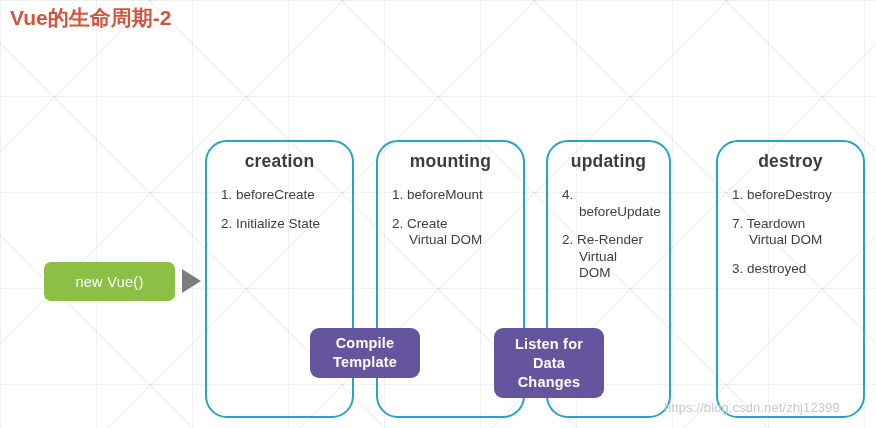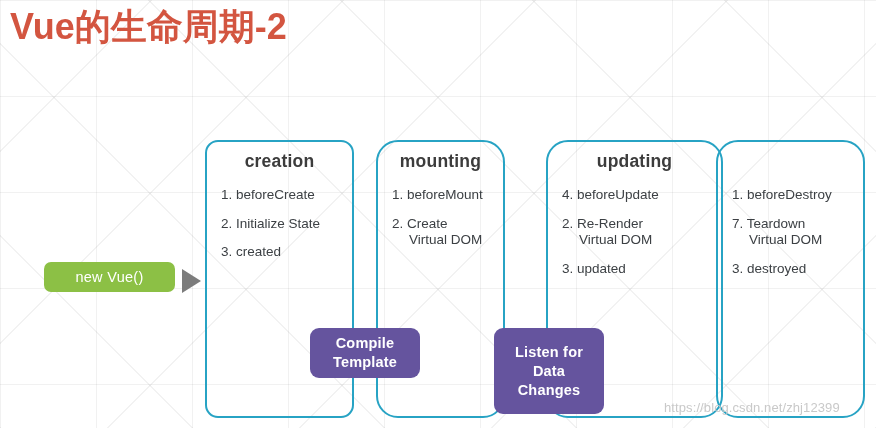--- a/index.html
+++ b/index.html
@@ -24,36 +24,36 @@
       repeating-linear-gradient(45deg, rgba(0,0,0,0.05) 0 1px, transparent 1px 135.76px),
       repeating-linear-gradient(-45deg, rgba(0,0,0,0.05) 0 1px, transparent 1px 135.76px);
     background-size: 96px 96px, 96px 96px, auto, auto;
     background-position: 0px 0px, 0px 0px, 0 0, 0 0;
   }
 
   
   #page-title {
     position: absolute;
     left: 10px;
-    top: 9px;
-    font-size: 36px;
+    top: 0;
+    font-size: 21px;
     font-weight: bold;
     color: #d35540;
     letter-spacing: 0px;
     white-space: nowrap;
     line-height: 36px;
   }
 
   
   #start-node {
     position: absolute;
     left: 44px;
     top: 262px;
     width: 131px;
-    height: 30px;
+    height: 39px;
     background: #8cc045;
     border-radius: 7px;
     display: flex;
     align-items: center;
     justify-content: center;
     color: #ffffff;
     font-size: 14.5px;
     letter-spacing: 0.3px;
   }
   #start-arrow {
@@ -100,23 +100,23 @@
   .card-list li {
     font-size: 13.5px;
     color: #3c4044;
     line-height: 16.5px;
     margin-bottom: 12px;
     white-space: pre-line;
     padding-left: 17px;
     text-indent: -17px;
   }
 
-  #card-creation  { left: 205px; width: 149px; border-radius: 13px; }
-  #card-mounting  { left: 376px; width: 129px; }
-  #card-updating  { left: 546px; width: 177px; text-decoration: underline; }
+  #card-creation  { left: 205px; width: 149px; }
+  #card-mounting  { left: 376px; width: 149px; }
+  #card-updating  { left: 546px; width: 125px; text-decoration: underline; }
   #card-destroy   { left: 716px; width: 149px; }
 
   
   .purple-box {
     position: absolute;
     background: #65549e;
     border-radius: 9px;
     display: flex;
     align-items: center;
     justify-content: center;
@@ -131,21 +131,21 @@
   #box-compile {
     left: 310px;
     top: 328px;
     width: 110px;
     height: 50px;
   }
   #box-listen {
     left: 494px;
     top: 328px;
     width: 110px;
-    height: 86px;
+    height: 70px;
   }
 
   
   #watermark {
     position: absolute;
     left: 664px;
     top: 400px;
     font-size: 13px;
     color: #c9c9c9;
     white-space: nowrap;
@@ -162,44 +162,43 @@
   <div id="start-node">
     <span>new Vue()</span>
   </div>
   <div id="start-arrow"></div>
 
   <div class="card" id="card-creation">
     <div class="card-title">creation</div>
     <ul class="card-list">
       <li>1. beforeCreate</li>
       <li>2. Initialize State</li>
-      <li>3. created</li>
     </ul>
   </div>
 
   <div class="card" id="card-mounting">
     <div class="card-title">mounting</div>
     <ul class="card-list">
       <li>1. beforeMount</li>
       <li>2. Create
 Virtual DOM</li>
     </ul>
   </div>
 
   <div class="card" id="card-updating">
     <div class="card-title">updating</div>
     <ul class="card-list">
       <li>4. beforeUpdate</li>
       <li>2. Re-Render
 Virtual DOM</li>
-      <li>3. updated</li>
     </ul>
   </div>
 
   <div class="card" id="card-destroy">
+    <div class="card-title">destroy</div>
     <ul class="card-list">
       <li>1. beforeDestroy</li>
       <li>7. Teardown
 Virtual DOM</li>
       <li>3. destroyed</li>
     </ul>
   </div>
 
   <div class="purple-box" id="box-compile">
     <span>Compile

